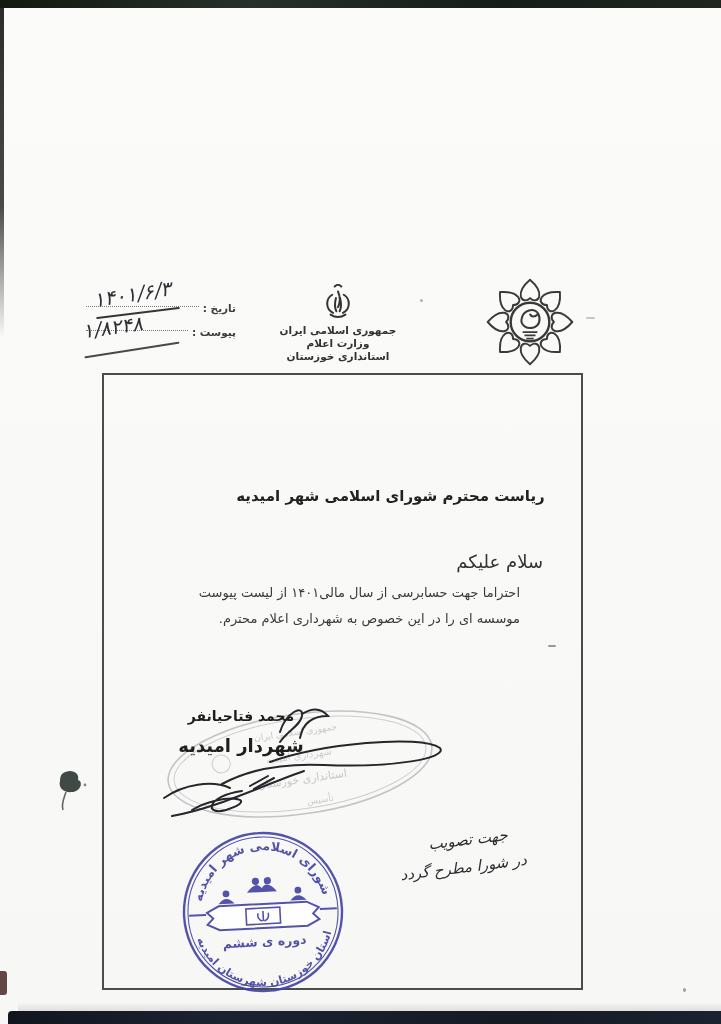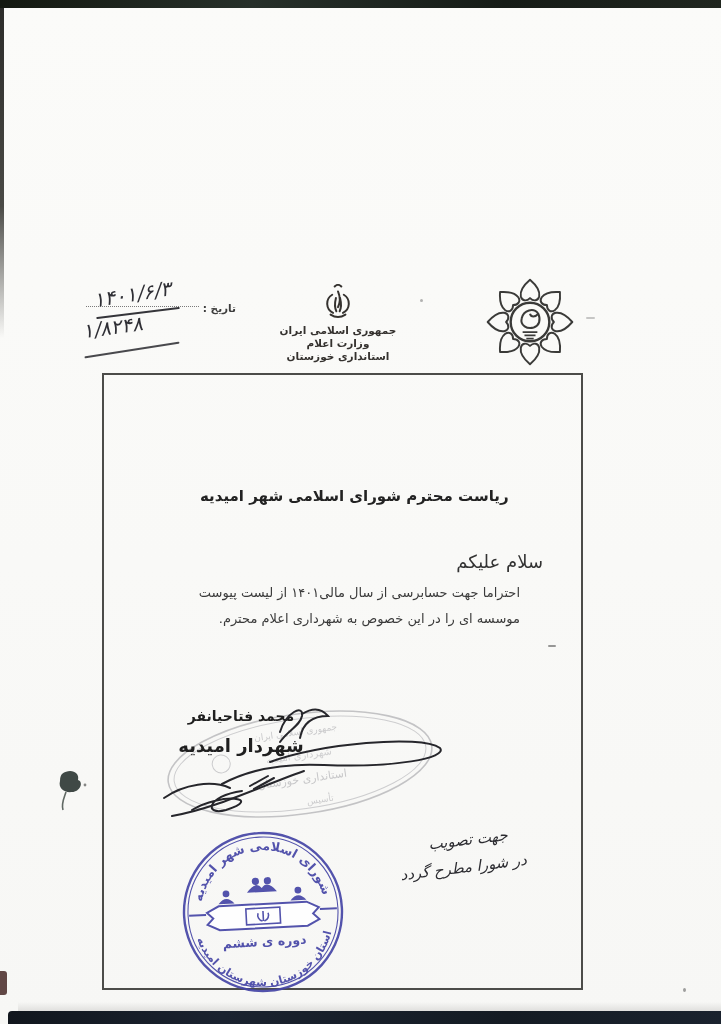--- a/index.html
+++ b/index.html
@@ -46,21 +46,21 @@
 
   .muni-logo{position:absolute;left:483px;top:276px;width:94px;height:92px;}
 
   
   .letter-box{position:absolute;left:102px;top:373px;width:477px;height:613px;
     border:2px solid #4c4c49;}
   .org-title{position:absolute;top:-15px;left:50%;transform:translateX(-50%);
     background:#fafaf8;padding:0 12px;font-size:20px;font-weight:bold;color:#232323;
     white-space:nowrap;direction:rtl;letter-spacing:.5px;}
 
-  .recipient{position:absolute;top:112px;left:96px;right:0;text-align:left;
+  .recipient{position:absolute;top:112px;left:96px;right:0;text-align:center;
     font-weight:bold;font-size:15px;direction:rtl;color:#222;}
   .salutation{position:absolute;top:176px;right:38px;font-size:18px;direction:rtl;color:#333;}
   .body-text{position:absolute;top:205px;right:61px;width:374px;direction:rtl;
     text-align:right;font-size:13px;line-height:26px;color:#3a3a3a;}
 
   
   .oval-stamp{position:absolute;left:56px;top:328px;width:280px;height:122px;opacity:.62;}
   .signer{position:absolute;top:333px;left:57px;width:160px;text-align:center;direction:rtl;}
   .signer .name{font-weight:bold;font-size:14px;color:#1f1f1f;}
   .signer .title{font-weight:bold;font-size:18px;color:#1f1f1f;margin-top:11px;}
@@ -86,20 +86,24 @@
   <div class="edge-red-mark"></div>
   <div class="speck s1"></div>
   <div class="speck s2"></div>
   <div class="speck s3"></div>
   <div class="speck s4"></div>
 
   <div class="ref-block">
     <div class="ref-row">
       <div class="ref-dots"></div>
       <div class="ref-label">تاریخ :</div>
+    </div>
+    <div class="ref-row">
+      <div class="ref-dots"></div>
+      <div class="ref-label">پیوست :</div>
     </div>
   </div>
   <div class="hw hw-date">۱۴۰۱/۶/۳</div>
   <div class="hw hw-number">۱/۸۲۴۸</div>
   <div class="hw-stroke u1"></div>
   <div class="hw-stroke u2"></div>
 
   <div class="gov-block">
     <svg class="gov-emblem" viewBox="-20 -24 40 46">
       <g fill="none" stroke="#35322f" stroke-width="2.4" stroke-linecap="round">

